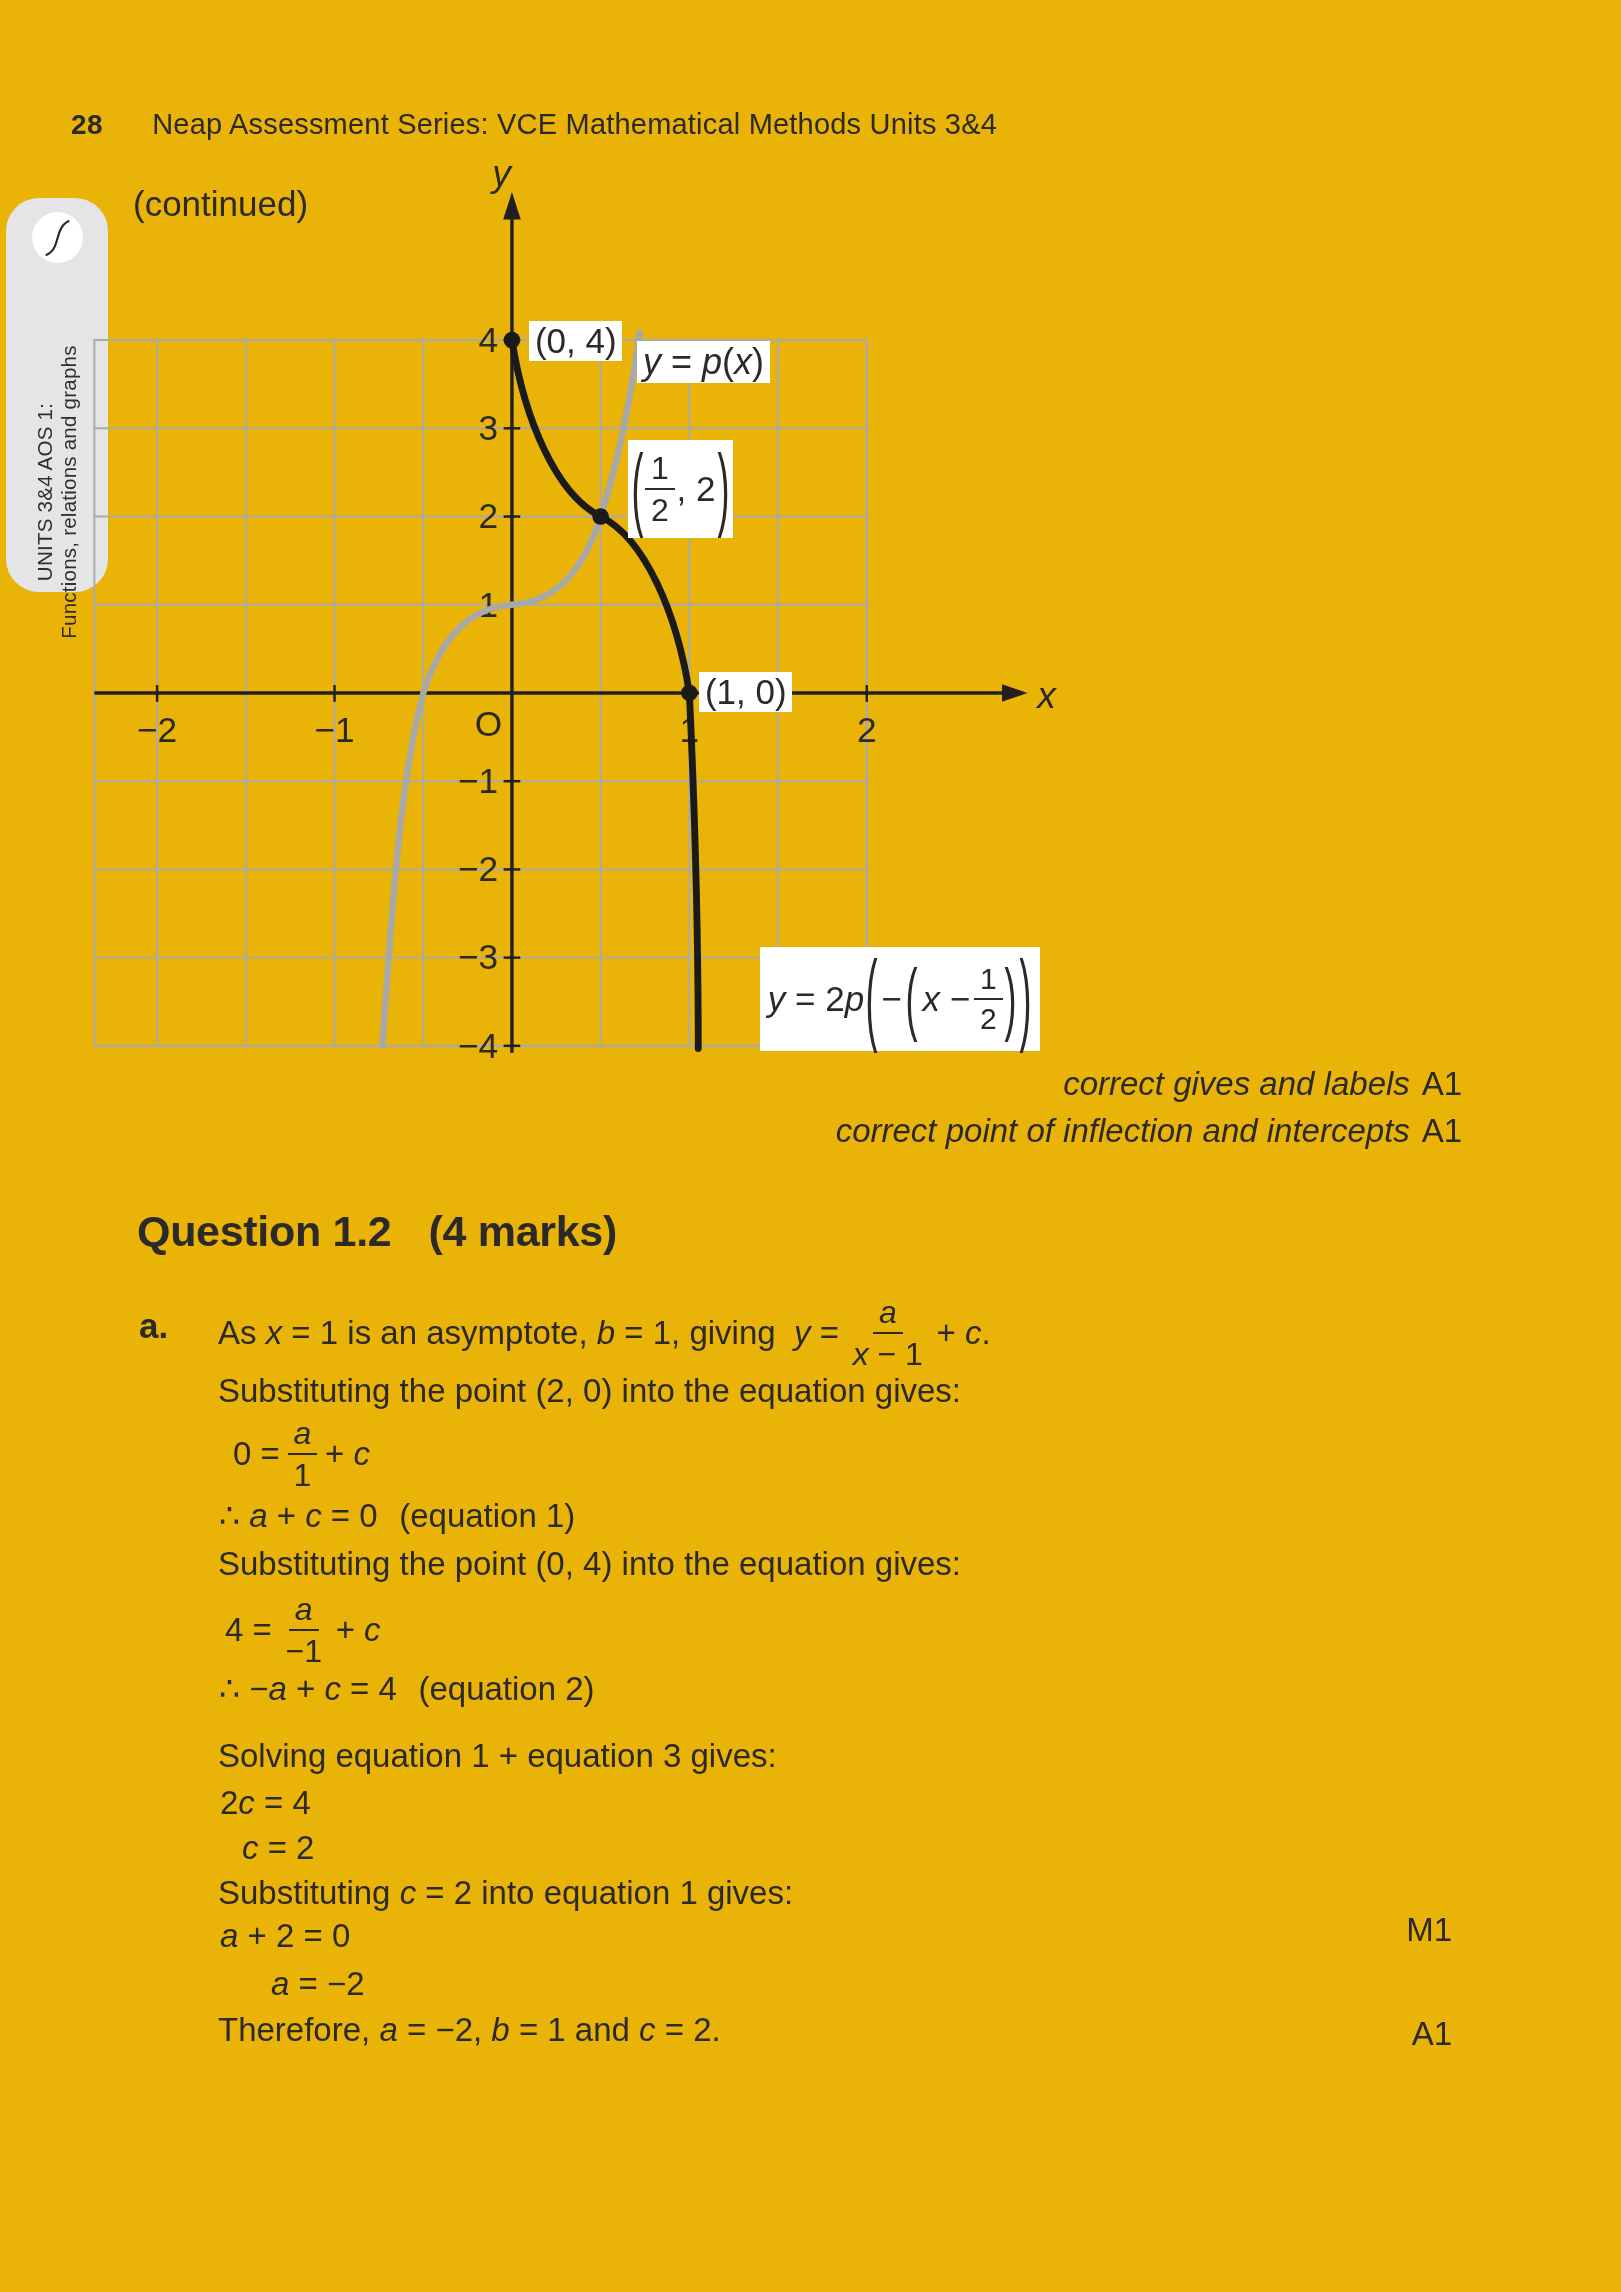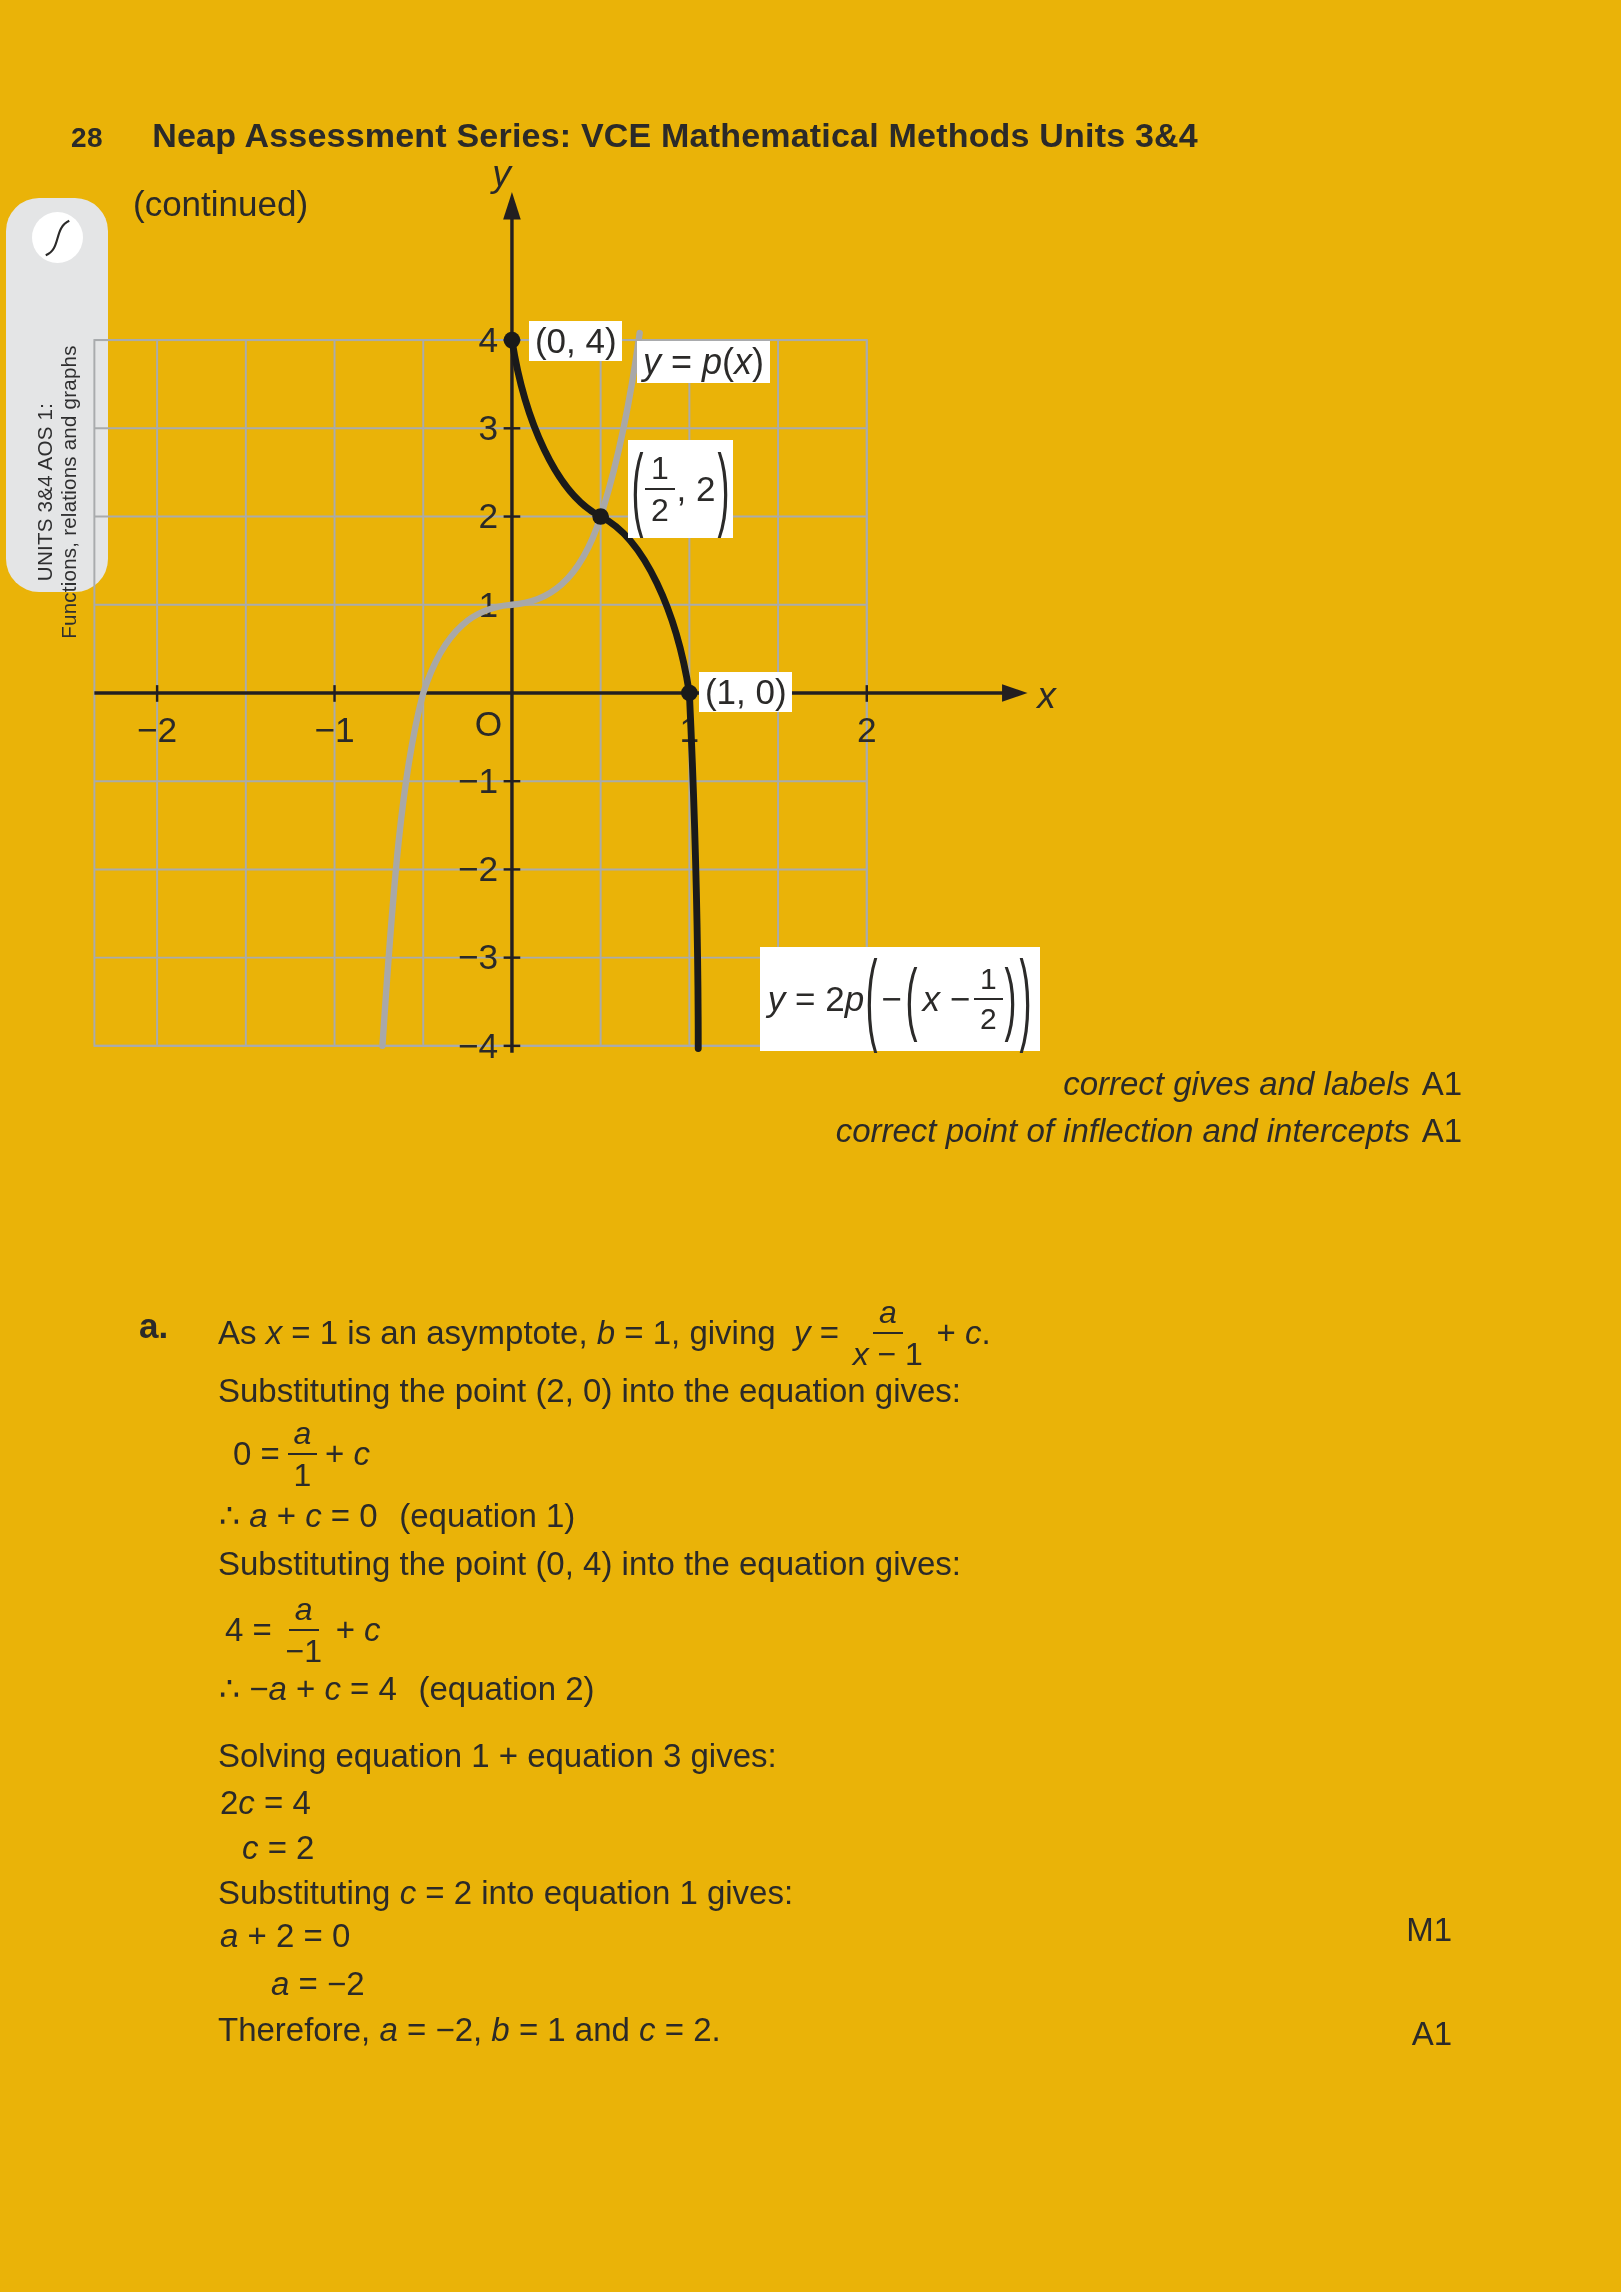--- a/index.html
+++ b/index.html
@@ -3,21 +3,21 @@
 <meta charset="utf-8">
 <style>
   html,body{margin:0;padding:0;background:#888;}
   .page{
     position:relative; width:1621px; height:2293px; background:#eab308;
     font-family:"Liberation Sans", sans-serif; color:#2b2a29; overflow:hidden;
   }
   
   .header{position:absolute; left:71px; top:108px; display:flex; align-items:baseline;}
   .page-number{font-size:28px; font-weight:700; letter-spacing:0.5px;}
-  .header-title{font-size:34px; font-weight:700; margin-left:49px; letter-spacing:0.2px;margin-top:8px;}
+  .header-title{font-size:29px; font-weight:400; margin-left:49px; letter-spacing:0.2px;}
   
   .side-tab{position:absolute; left:5.9px; top:198px; width:102px; height:394px;
     background:#e4e5e6; border-radius:33px;}
   .tab-circle{position:absolute; left:26.5px; top:13.7px; width:51px; height:51px;
     border-radius:50%; background:#ffffff;}
   .tab-text{position:absolute; left:51px; top:294px; transform:translate(-50%,-50%) rotate(-90deg);
     white-space:nowrap; text-align:center; font-size:20.6px; font-weight:500; color:#2f2f30;
     line-height:1.15; letter-spacing:0.2px;}
   .continued{position:absolute; left:133px; top:184px; font-size:35px; color:#2b2a29;}
   
@@ -179,20 +179,23 @@
     <span class="bp outer">)</span>
   </div>
 
   <div class="marknote" style="top:1065px;">
     <span class="desc">correct gives and labels</span><span class="code">A1</span>
   </div>
   <div class="marknote" style="top:1112px;">
     <span class="desc">correct point of inflection and intercepts</span><span class="code">A1</span>
   </div>
 
+  <div class="q-heading">
+    <span>Question 1.2</span><span class="q-marks">(4 marks)</span>
+  </div>
 
   <div class="part-label">a.</div>
 
   <div class="tline eqflex" style="top:1286px; height:94px;">
     <span>As <i>x</i> = 1 is an asymptote, <i>b</i> = 1, giving&nbsp; <i>y</i> =</span>
     <span class="frac f33" style="margin:0 7.8px;">
       <span class="num"><i>a</i></span>
       <span class="den"><i>x</i> − 1</span>
     </span>
     <span>+ <i>c</i>.</span>

